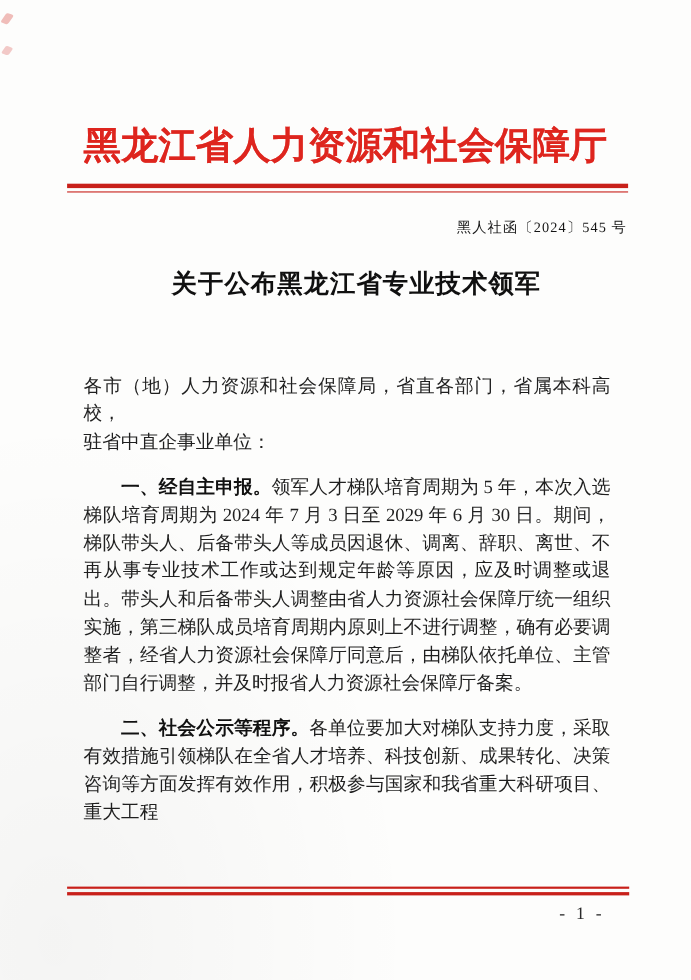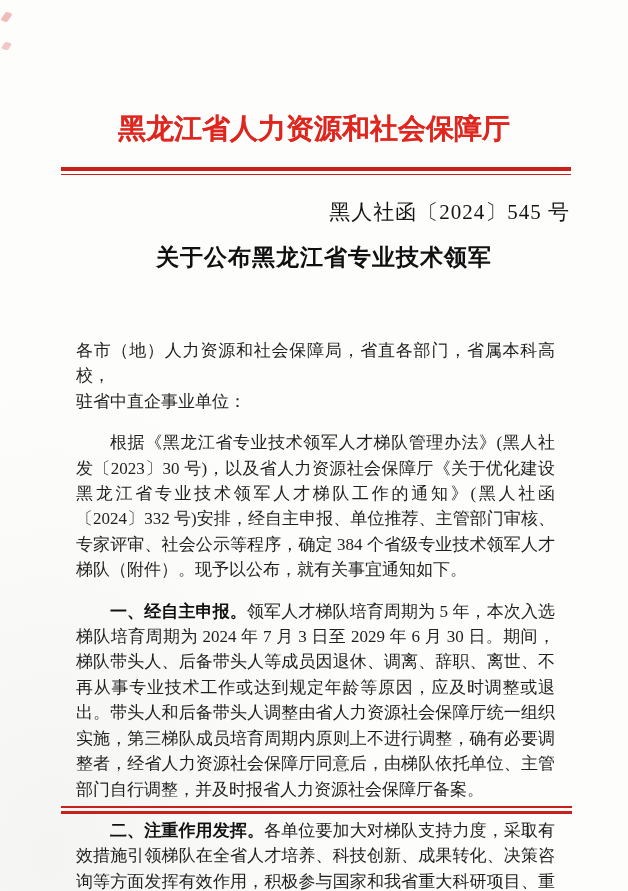--- a/index.html
+++ b/index.html
@@ -32,21 +32,21 @@
   .speck.s1 { top: 12px; }
   .speck.s2 { top: 42px; height: 8px; opacity: .8; }
 
   .agency-title {
     position: absolute;
     top: 110px;
     left: 0;
     width: 100%;
     margin: 0;
     text-align: center;
-    font-size: 28px;
+    font-size: 34px;
     font-weight: bold;
     letter-spacing: 0px;
     color: #de251e;
     text-shadow: 0 0 0.6px rgba(222,37,30,0.6);
     white-space: nowrap;
   }
 
   .header-rule {
     position: absolute;
     top: 167px;
@@ -55,21 +55,21 @@
     height: 8px;
     border-top: 4px solid #c8201a;
     border-bottom: 1.5px solid #c8201a;
     box-sizing: border-box;
   }
 
   .doc-number {
     position: absolute;
     top: 198px;
     right: 58px;
-    font-size: 21px;
+    font-size: 13px;
     color: #141414;
     letter-spacing: 1px;
   }
 
   .notice-title {
     position: absolute;
     top: 243px;
     left: 0;
     width: 100%;
     margin: 0;
@@ -140,26 +140,25 @@
 
   <h2 class="notice-title">
     <span>关于公布黑龙江省专业技术领军</span><br>
   </h2>
 
   <div class="body-text">
     <p class="recipients">
       <span>各市（地）人力资源和社会保障局，省直各部门，省属本科高校，</span><br>
       <span>驻省中直企事业单位：</span>
     </p>
-    <p>根据《黑龙江省专业技术领军人才梯队管理办法》(黑人社发〔2023〕30 号)，以及省人力资源社会保障厅《关于优化建设黑龙江省专业技术领军人才梯队工作的通知》(黑人社函〔2024〕332 号)安排，经自主申报、单位推荐、主管部门审核、专家评审、社会公示等程序，确定 384 个省级专业技术领军人才梯队（附件）。现予以公布，就有关事宜通知如下。</p>
     <p>
       <b>一、经自主申报。</b><span>领军人才梯队培育周期为 5 年，本次入选梯队培育周期为 2024 年 7 月 3 日至 2029 年 6 月 30 日。期间，梯队带头人、后备带头人等成员因退休、调离、辞职、离世、不再从事专业技术工作或达到规定年龄等原因，应及时调整或退出。带头人和后备带头人调整由省人力资源社会保障厅统一组织实施，第三梯队成员培育周期内原则上不进行调整，确有必要调整者，经省人力资源社会保障厅同意后，由梯队依托单位、主管部门自行调整，并及时报省人力资源社会保障厅备案。</span>
     </p>
     <p>
-      <b>二、注重作用发挥。</b><span>各单位要加大对梯队支持力度，采取有效措施引领梯队在全省人才培养、科技创新、成果转化、决策咨询等方面发挥有效作用，积极参与国家和我省重大科研项目、重大工程</span>
+      <b>二、社会公示等程序。</b><span>各单位要加大对梯队支持力度，采取有效措施引领梯队在全省人才培养、科技创新、成果转化、决策咨询等方面发挥有效作用，积极参与国家和我省重大科研项目、重大工程</span>
     </p>
   </div>
 
   <div class="footer-rule"></div>
 
   <div class="page-number">- 1 -</div>
 
 </div>
 
 </body></html>

